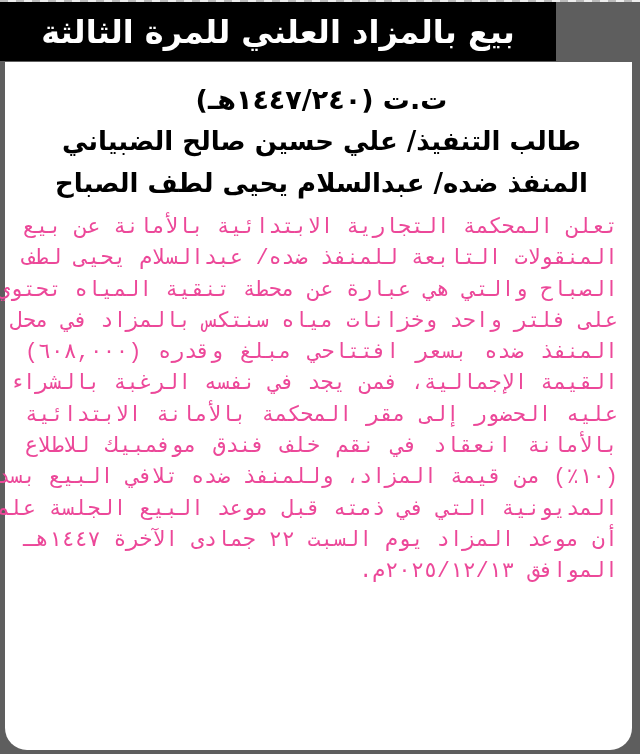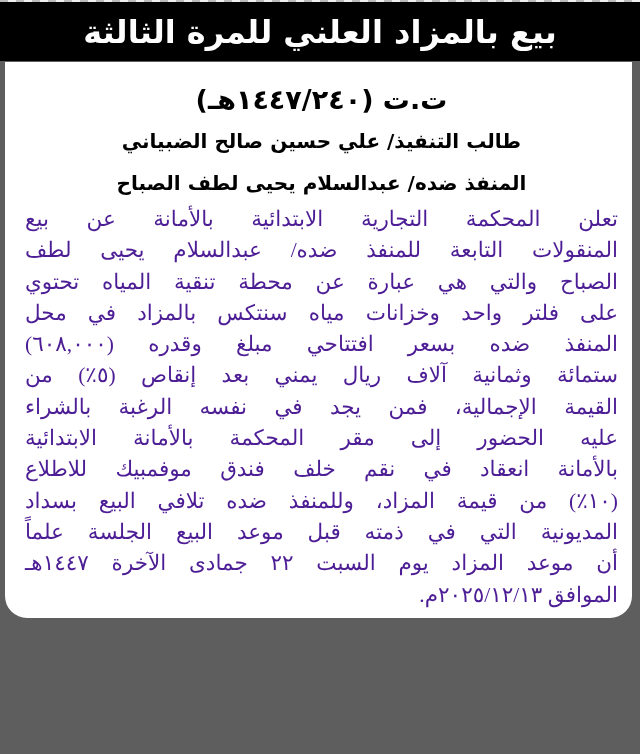--- a/index.html
+++ b/index.html
@@ -13,21 +13,21 @@
     .notice {
       position: relative;
       width: 640px;
       height: 754px;
       background: #5e5e5e;
     }
     .header-bar {
       position: absolute;
       left: 0;
       top: 2px;
-      width: 640px;
+      width: 556px;
       height: 59px;
       background: #000;
       display: flex;
       align-items: center;
       justify-content: center;
     }
     .header-title {
       color: #fff;
       font-family: "DejaVu Sans", sans-serif;
       font-weight: bold;
@@ -39,54 +39,54 @@
       position: absolute;
       left: 0; top: 0;
       width: 640px; height: 2px;
       background: repeating-linear-gradient(90deg, #bbb 0 8px, #eee 8px 16px);
     }
     .body-panel {
       position: absolute;
       left: 5px;
       top: 62px;
       width: 627px;
-      height: 556px;
+      height: 688px;
       background: #fff;
       border-bottom-left-radius: 22px;
       border-bottom-right-radius: 22px;
       box-sizing: border-box;
       padding: 12px 10px 0 16px;
       direction: rtl;
     }
     .case-no, .party {
       font-family: "DejaVu Sans", sans-serif;
       font-weight: bold;
       text-align: center;
       color: #000;
       direction: rtl;
     }
     .case-no {
       font-size: 27px;
       line-height: 40px;
       margin-top: 6px;
     }
     .party {
-      font-size: 20px;
+      font-size: 26px;
       line-height: 42px;
       letter-spacing: -0.3px;
     }
     .body-text {
-      font-family: Liberation Serif, serif;
+      font-family: Liberation Mono, monospace;
       font-size: 21.5px;
       line-height: 31.3px;
-      color: #4c1d95;
+      color: #ec4899;
       text-align: justify;
       text-align-last: right;
       direction: rtl;
-      margin-top: 0;
+      margin-top: 8px;
       padding: 0 4px;
     }
     .body-text .line {
       display: block;
       text-align: justify;
       text-align-last: justify;
       white-space: nowrap;
     }
     .body-text .line.last {
       text-align-last: right;
@@ -106,21 +106,20 @@
     <div class="case-no">ت.ت (١٤٤٧/٢٤٠هـ)</div>
     <div class="party">طالب التنفيذ/ علي حسين صالح الضبياني</div>
     <div class="party">المنفذ ضده/ عبدالسلام يحيى لطف الصباح</div>
 
     <div class="body-text">
       <span class="line">تعلن المحكمة التجارية الابتدائية بالأمانة عن بيع</span>
       <span class="line">المنقولات التابعة للمنفذ ضده/ عبدالسلام يحيى لطف</span>
       <span class="line">الصباح والتي هي عبارة عن محطة تنقية المياه تحتوي</span>
       <span class="line">على فلتر واحد وخزانات مياه سنتكس بالمزاد في محل</span>
       <span class="line">المنفذ ضده بسعر افتتاحي مبلغ وقدره (٦٠٨,٠٠٠)</span>
-      <span class="line">ستمائة وثمانية آلاف ريال يمني بعد إنقاص (٥٪) من</span>
       <span class="line">القيمة الإجمالية، فمن يجد في نفسه الرغبة بالشراء</span>
       <span class="line">عليه الحضور إلى مقر المحكمة بالأمانة الابتدائية</span>
       <span class="line">بالأمانة انعقاد في نقم خلف فندق موفمبيك للاطلاع</span>
       <span class="line">(١٠٪) من قيمة المزاد، وللمنفذ ضده تلافي البيع بسداد</span>
       <span class="line">المديونية التي في ذمته قبل موعد البيع الجلسة علماً</span>
       <span class="line">أن موعد المزاد يوم السبت ٢٢ جمادى الآخرة ١٤٤٧هـ</span>
       <span class="line last">الموافق ٢٠٢٥/١٢/١٣م.</span>
     </div>
   </div>
 </div>

